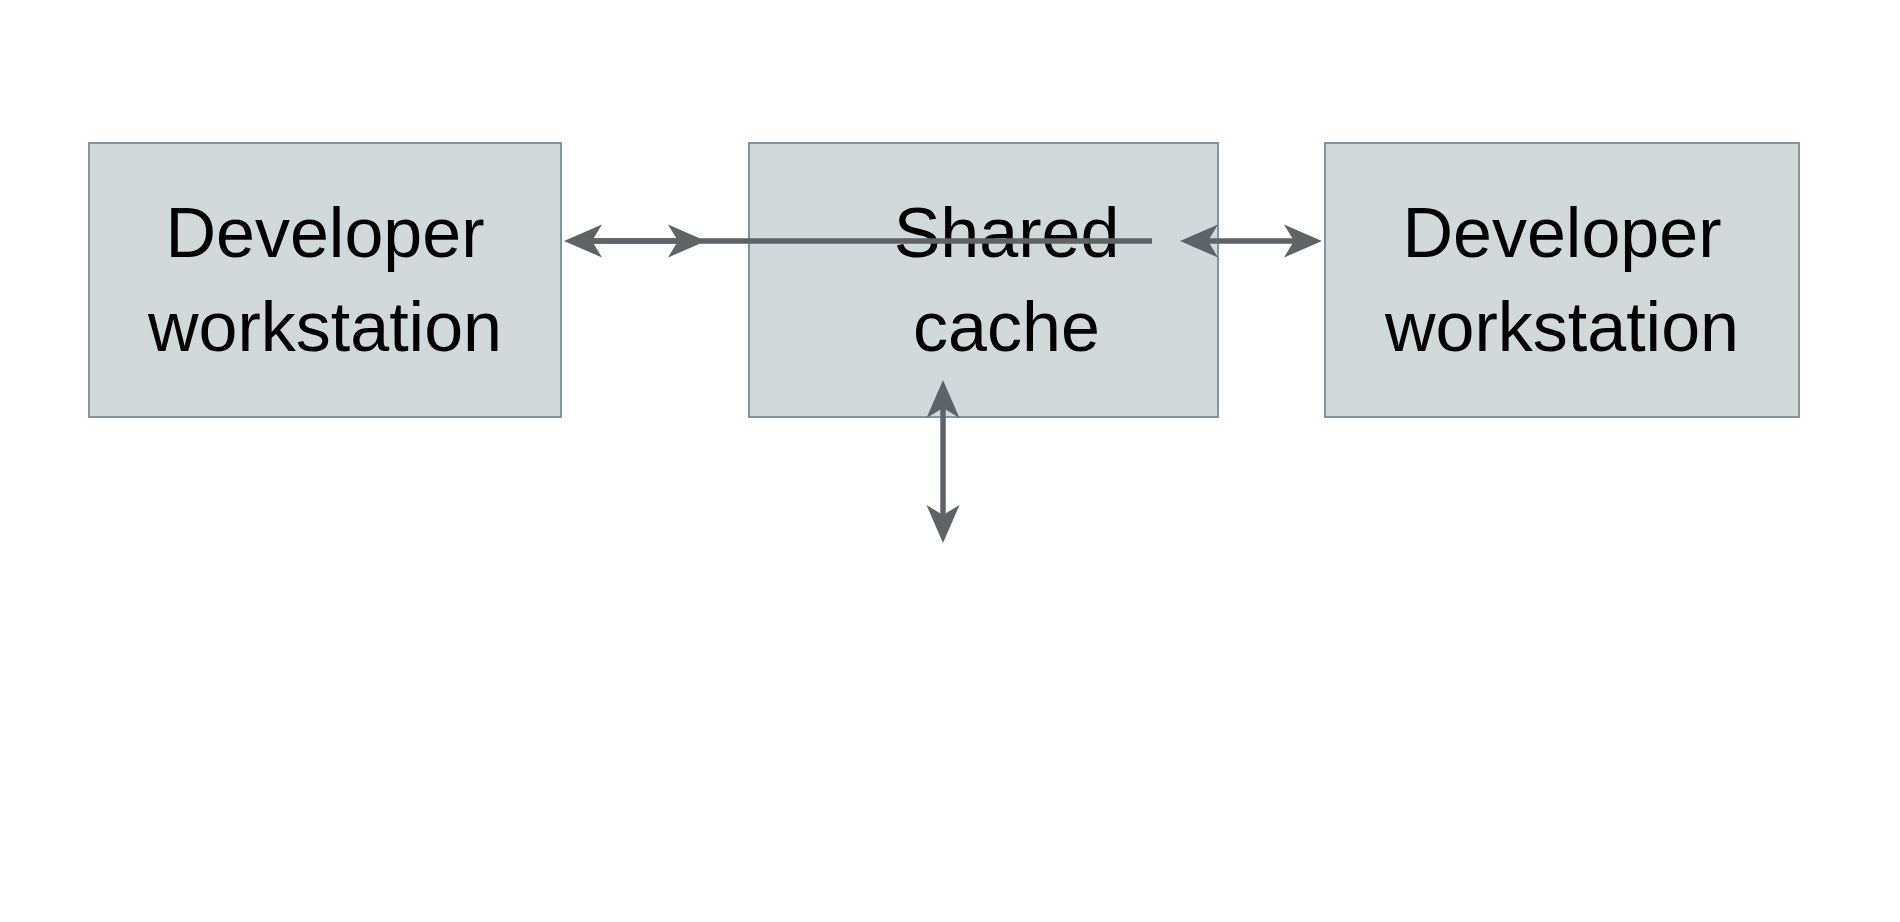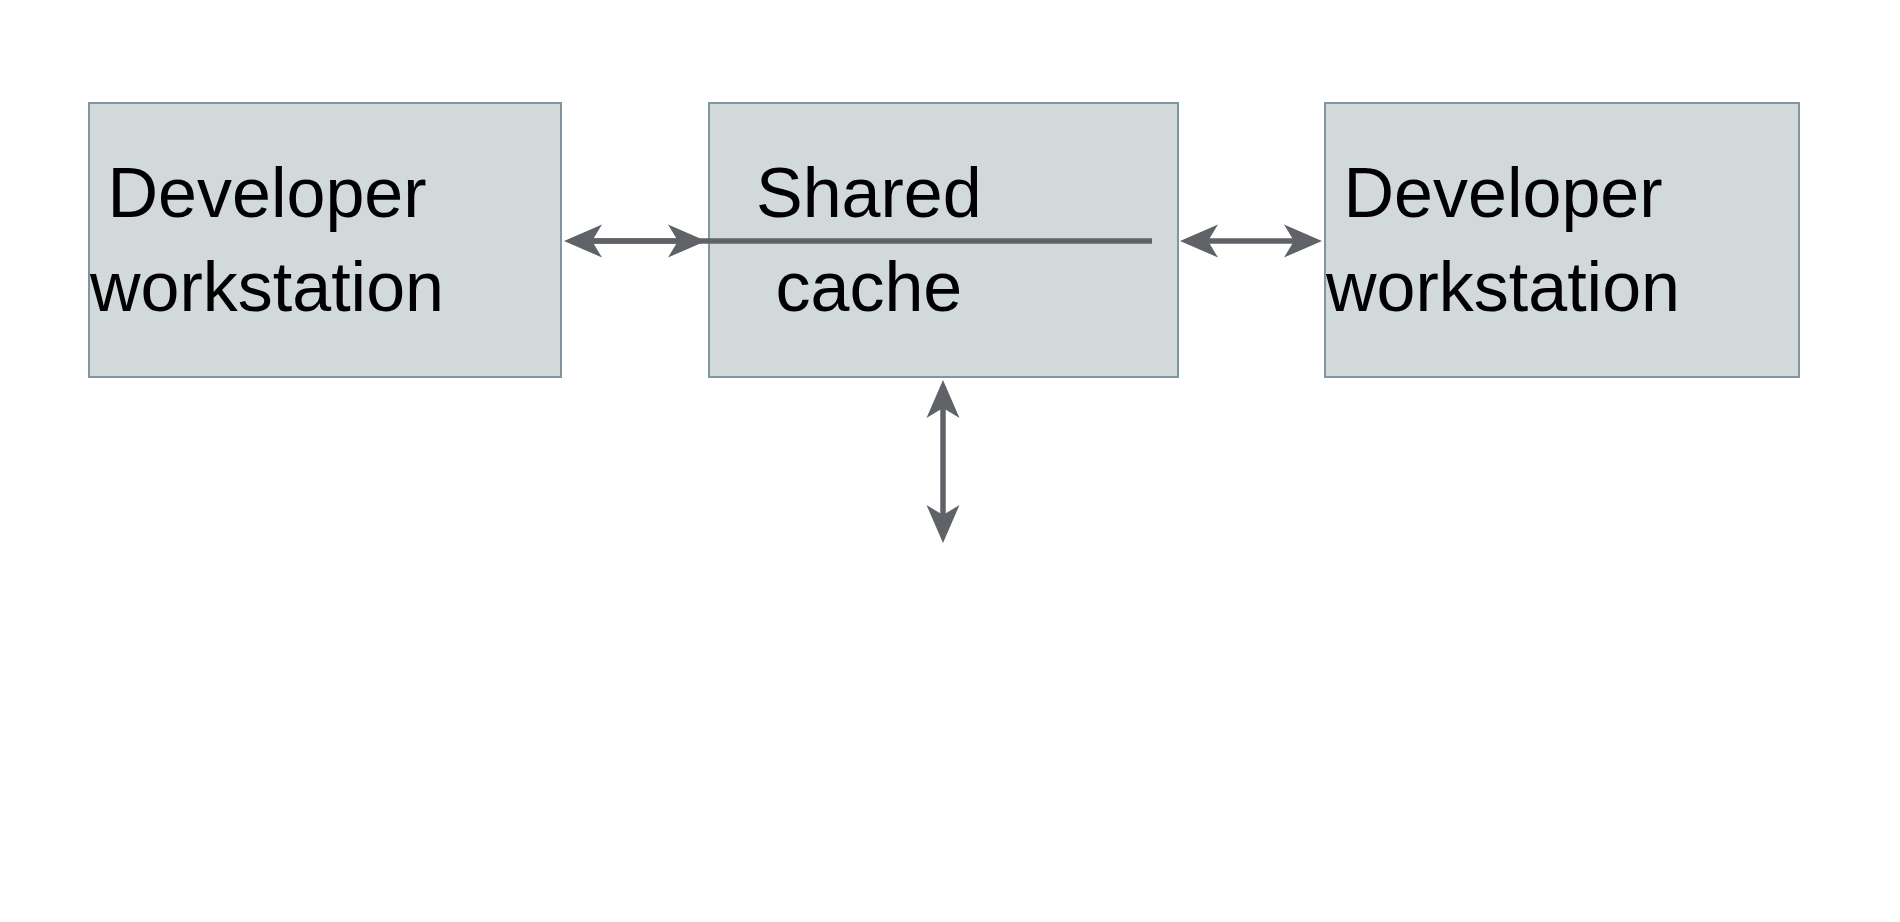--- a/index.html
+++ b/index.html
@@ -15,32 +15,33 @@
     background: var(--background, #ffffff);
     overflow: hidden;
   }
   .node {
     position: absolute;
     box-sizing: border-box;
     background: var(--node-fill, #d2d9db);
     border: 2px solid var(--node-border, #82959e);
     display: flex;
     align-items: center;
-    justify-content: flex-start;
+    justify-content: center;
+    margin-top: 40px;
   }
   .node-label {
     font-size: 70px;
     line-height: 1.35;
     color: var(--text, #000000);
     text-align: center;
     white-space: pre-line;
     letter-spacing: 0px;
   }
   .node-left   { left: 88px;   top: 102px; width: 474px; height: 276px; }
-  .node-center { left: 708px;  top: 102px; width: 471px; height: 276px; padding-left: 46px; }
+  .node-center { left: 748px;  top: 102px; width: 471px; height: 276px; padding-left: 46px; }
   .node-right  { left: 1324px; top: 102px; width: 476px; height: 276px; }
   .node-bottom { left: 708px;  top: 545px; width: 470px; height: 273px; }
   .arrow-layer {
     position: absolute;
     left: 0; top: 0;
     width: 1900px;
     height: 922px;
     pointer-events: none;
     color: var(--arrow, #5f6368);
   }

